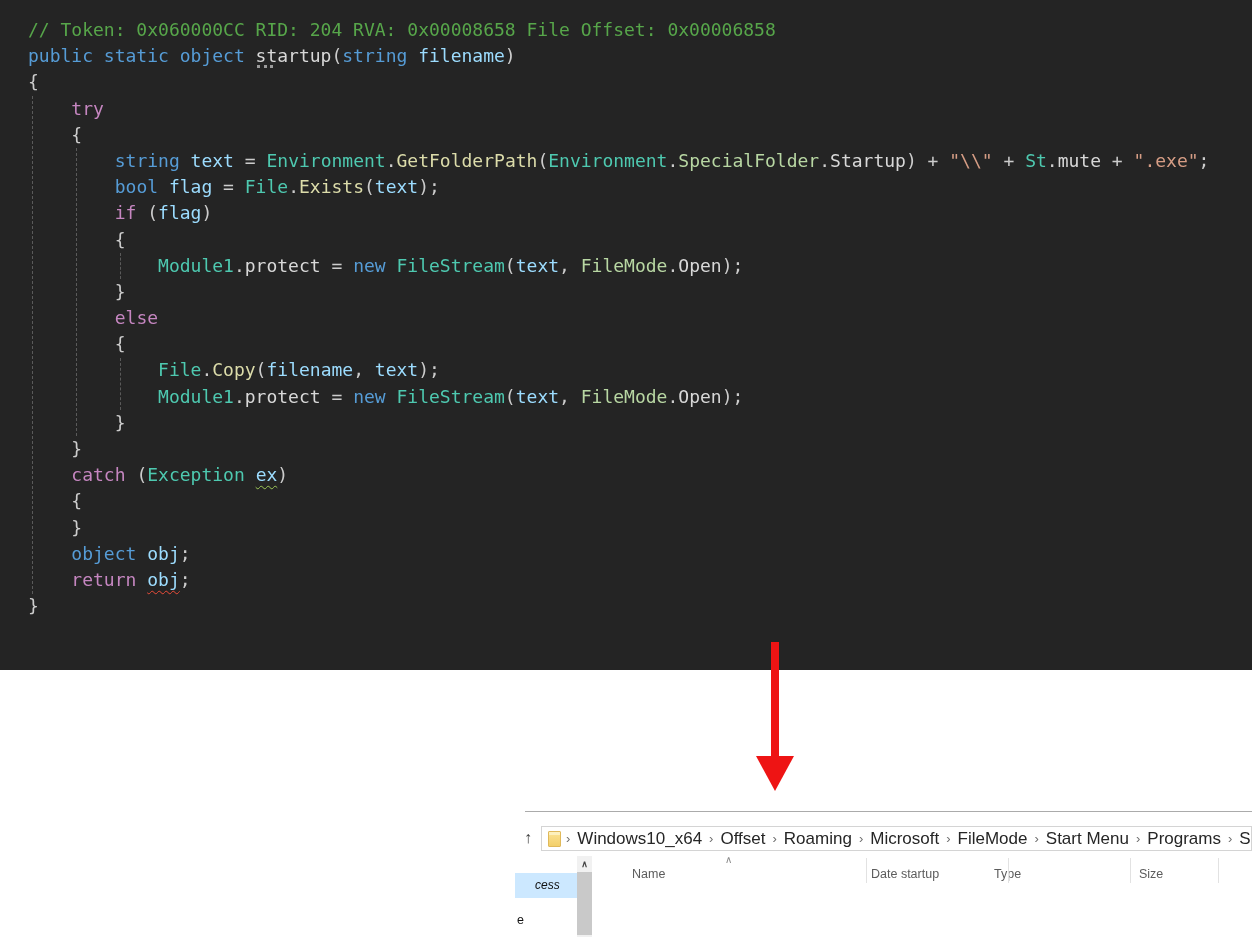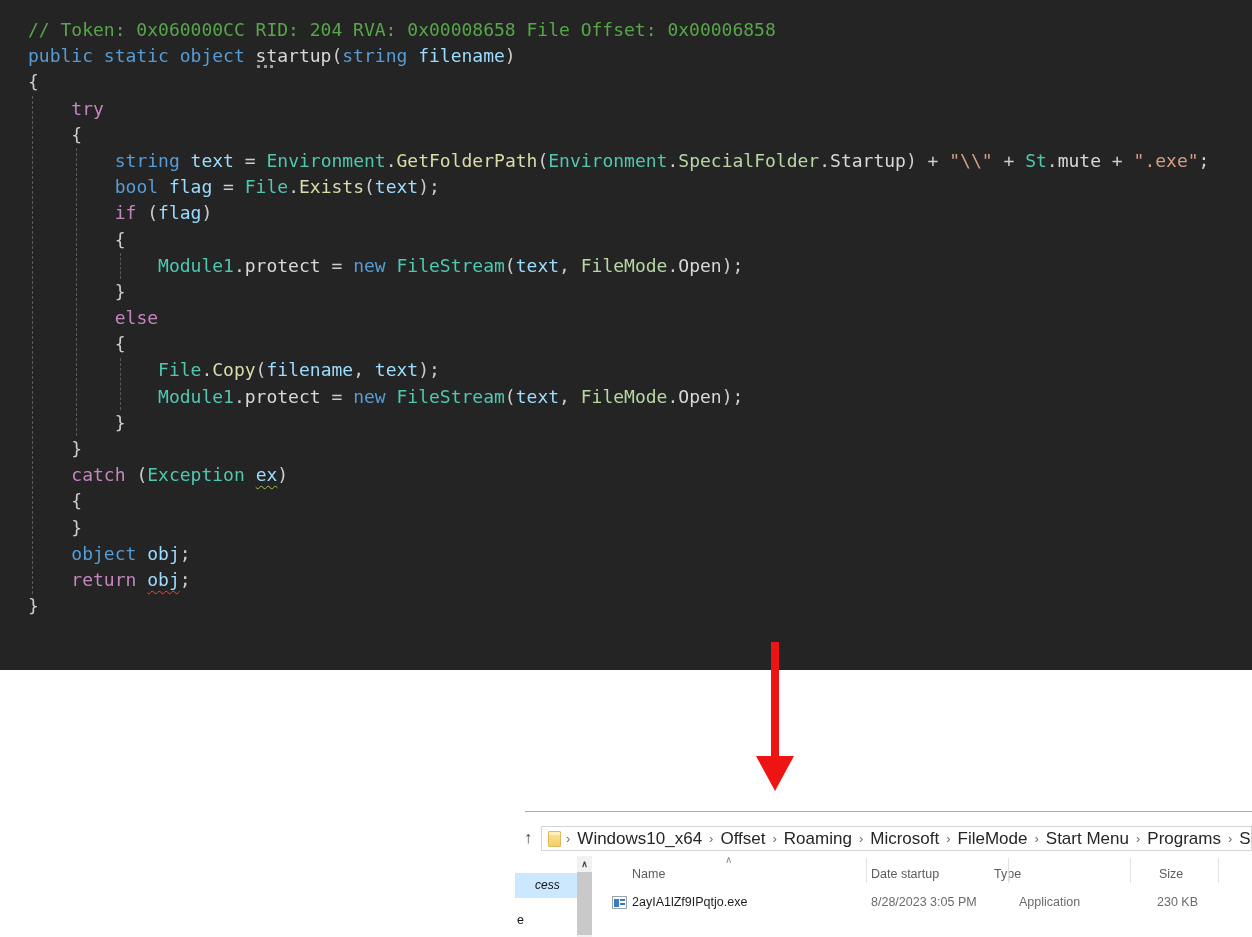--- a/index.html
+++ b/index.html
@@ -74,21 +74,21 @@
   }
   .folder-ico::before {
     content:""; position:absolute; left:0; top:0; width:100%; height:3px;
     background:#fdf0bd;
   }
   .bc-chev { font-size:13px; color:#6e6e6e; padding:0 5px; line-height:23px; }
   .bc-seg  { font-size:17px; color:#262626; padding:0 2px; line-height:23px; }
 
   .sort-chev { position:absolute; left:210px; top:43px; font-size:10px; color:#8a8a8a; }
   .hdr { position:absolute; top:56px; font-size:12.5px; color:#5c5c5c; }
-  .hdr-name { left:97px;margin-left:20px; } .hdr-date { left:356px; } .hdr-type { left:479px; } .hdr-size { left:624px;margin-left:20px; }
+  .hdr-name { left:97px;margin-left:20px; } .hdr-date { left:356px; } .hdr-type { left:479px; } .hdr-size { left:624px; }
   .colsep { position:absolute; top:47px; width:1px; height:25px; background:#e2e2e2; }
   .cs1 { left:351px; } .cs2 { left:493px; } .cs3 { left:615px; } .cs4 { left:703px; }
 
   .file-row { position:absolute; left:90px; top:81px; right:0; height:23px; }
   .exe-ico { position:absolute; left:7px; top:4px; width:15px; height:13px;
              border:1px solid #9aa2ab; background:#fdfdfd; }
   .exe-ico .blk { position:absolute; left:1px; top:2px; width:5px; height:8px; background:#3a79c3; }
   .exe-ico .ln1 { position:absolute; left:7px; top:2px; width:5px; height:2px; background:#3a79c3; }
   .exe-ico .ln2 { position:absolute; left:7px; top:6px; width:5px; height:2px; background:#3a79c3; }
   .fr-name { position:absolute; left:27px; top:3px; font-size:12.5px; color:#1e1e1e; }
@@ -154,31 +154,20 @@
 
   <div class="hdr hdr-name">Name</div>
   <div class="hdr hdr-date">Date startup</div>
   <div class="hdr hdr-type">Type</div>
   <div class="hdr hdr-size">Size</div>
   <div class="colsep cs1"></div>
   <div class="colsep cs2"></div>
   <div class="colsep cs3"></div>
   <div class="colsep cs4"></div>
 
-  <div class="file-row">
-    <span class="exe-ico">
-      <span class="blk"></span>
-        <span class="ln1"></span>
-        <span class="ln2"></span>
-    </span>
-    <span class="fr-name">2ayIA1lZf9IPqtjo.exe</span>
-    <span class="fr-date">8/28/2023 3:05 PM</span>
-    <span class="fr-type">Application</span>
-    <span class="fr-size">230 KB</span>
-  </div>
 
   <div class="side-sel">
     <span>cess</span>
   </div>
   <div class="side-item2">e</div>
 
   <div class="vscroll">
     <div class="vs-btn">∧</div>
     <div class="vs-thumb"></div>
   </div>

